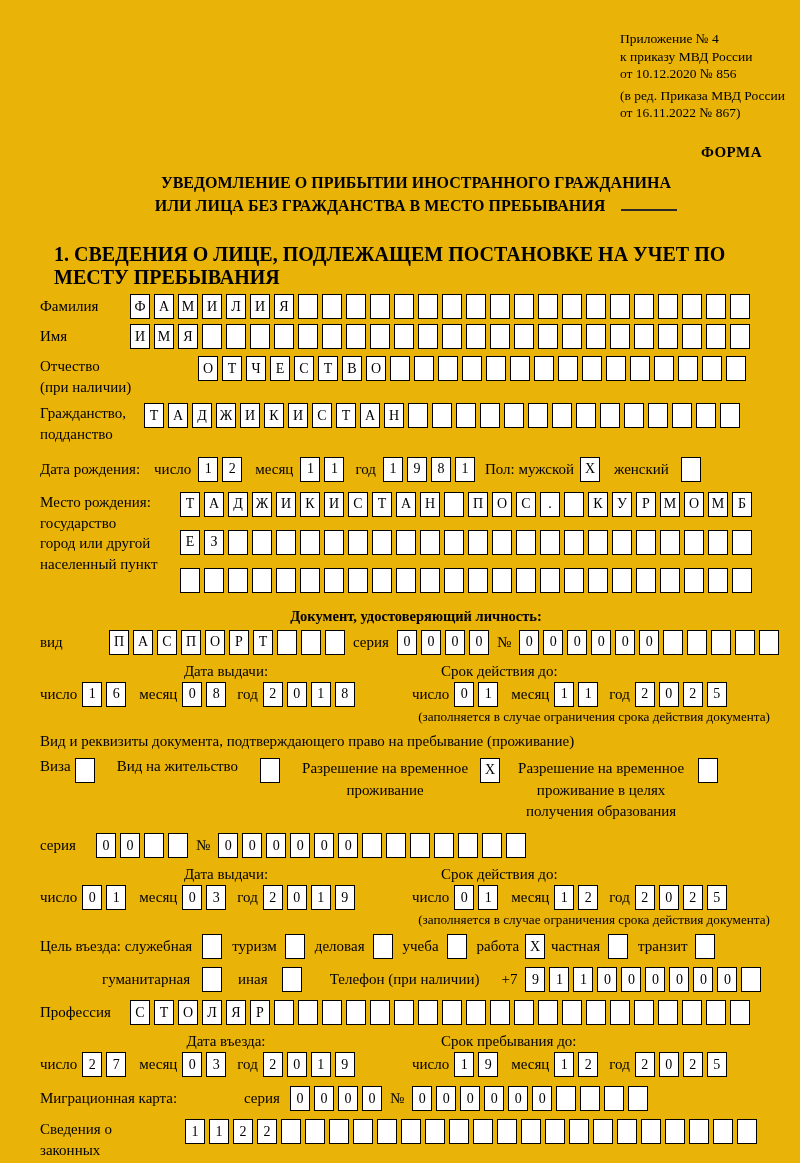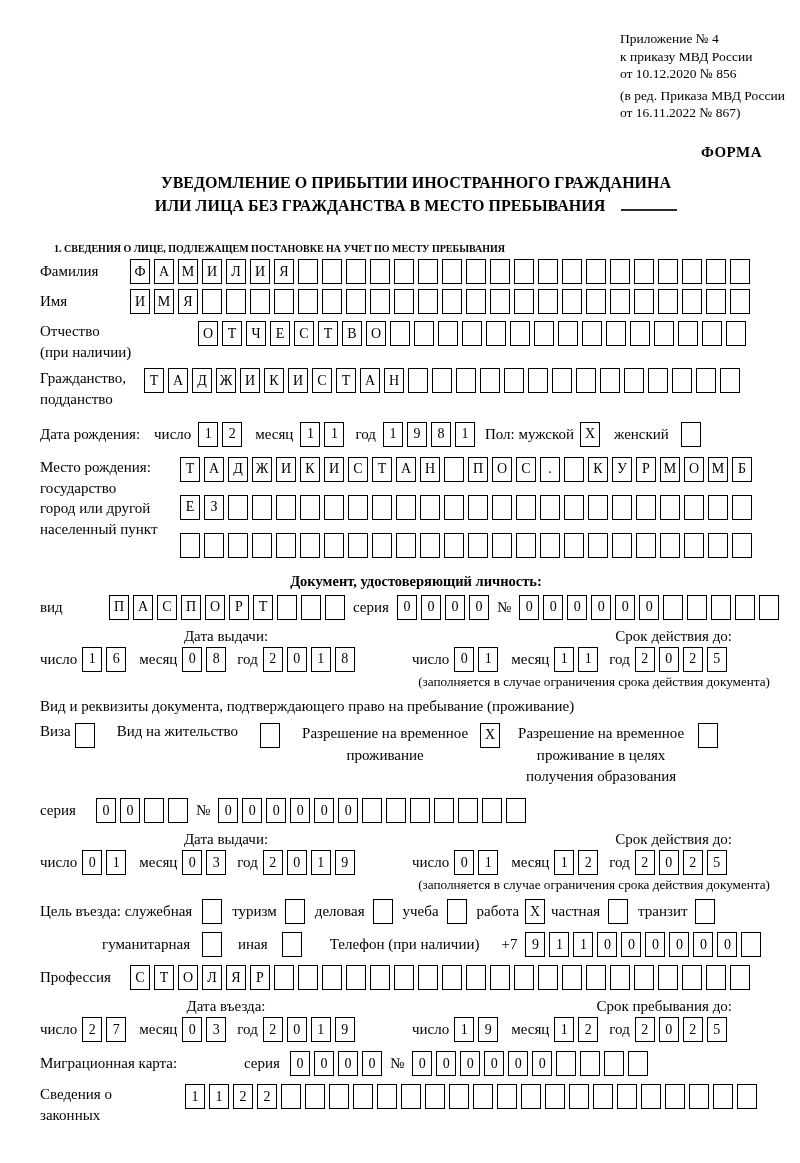--- a/index.html
+++ b/index.html
@@ -1,40 +1,40 @@
 <!DOCTYPE html>
 <html><head>
 <meta charset="utf-8">
 <style>
   html,body{margin:0;padding:0;background:#e8e8e8;}
-  .page{width:800px;height:1163px;background:#ffffff;box-sizing:border-box;
+  .page{width:800px;height:1163px;background:#eab308;box-sizing:border-box;
         padding:30px 8px 10px 40px;font-family:"Liberation Serif","DejaVu Serif",serif;
         color:#000;font-size:15px;overflow:hidden;position:relative;}
   .appendix{margin-left:580px;font-size:13.5px;line-height:1.3;}
   .appendix .amend{margin-top:4px;}
   .forma{font-weight:bold;text-align:right;margin:22px 30px 10px 0;font-size:15px;letter-spacing:.5px;}
   .title{text-align:center;font-weight:bold;font-size:16px;line-height:1.45;margin-top:6px;}
   .blankline{display:inline-block;width:56px;border-bottom:2px solid #2a2a2a;margin-left:16px;}
-  .sec-head{font-weight:bold;font-size:10px;margin:26px 0 0 14px;}
+  .sec-head{font-weight:bold;font-size:20px;margin:26px 0 0 14px;}
   .frow{display:flex;align-items:center;margin:5px 0;}
   .frow.top{align-items:flex-start;}
   .lab{flex:none;}
   .cells{display:inline-flex;gap:4px;flex:none;}
   .cell{box-sizing:border-box;width:20px;height:25px;border:1.7px solid #000;
         display:inline-flex;align-items:center;justify-content:center;
         font-size:14px;flex:none;background:#fff;}
   .mid{padding:0 8px;flex:none;}
   .dg{display:inline-flex;align-items:center;gap:5px;}
   .dg .dlab{margin-right:2px;}
   .twocol{display:flex;align-items:center;}
   .col-l{width:372px;flex:none;display:flex;align-items:center;}
   .col-r{flex:1;display:flex;align-items:center;}
   .dhdr{display:flex;margin-top:8px;margin-bottom:2px;gap:29px;}
   .dhdr .h-l{width:372px;text-align:center;flex:none;}
-  .dhdr .h-r{flex:1;text-align:right;padding-right:60px;}
+  .dhdr .h-r{flex:1;text-align:left;padding-right:60px;}
   .note{text-align:right;font-size:13.2px;margin:2px 22px 6px 0;}
   .para{margin:8px 0 2px 0;}
   .visa-row{display:flex;align-items:flex-start;margin:8px 0 4px 0;}
   .vblock{text-align:center;line-height:1.45;}
   .chk{margin-top:0;}
   .doc-head{text-align:center;font-weight:bold;font-size:14.5px;margin:8px 0 4px 0;}
   .lblcol{line-height:1.38;flex:none;}
   .cellcol .cells{margin-bottom:7px;}
 </style>
 </head>

